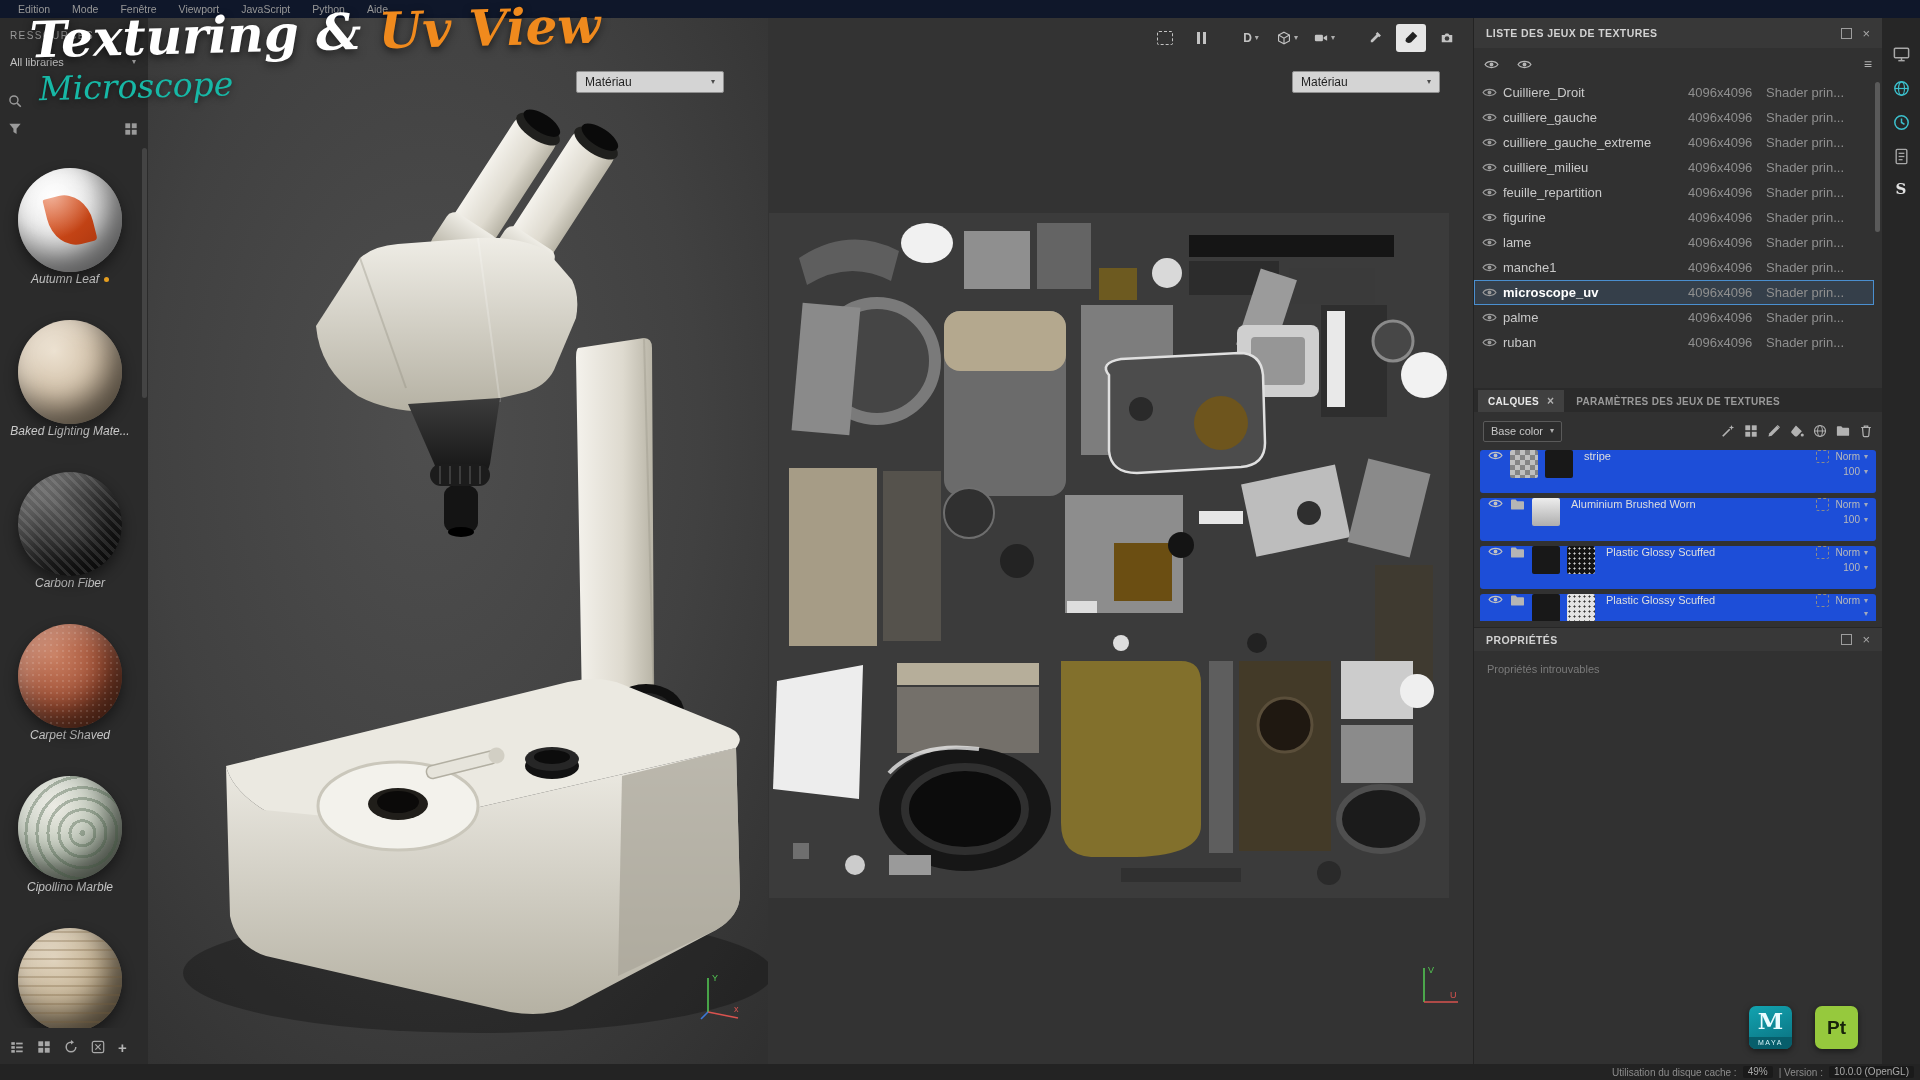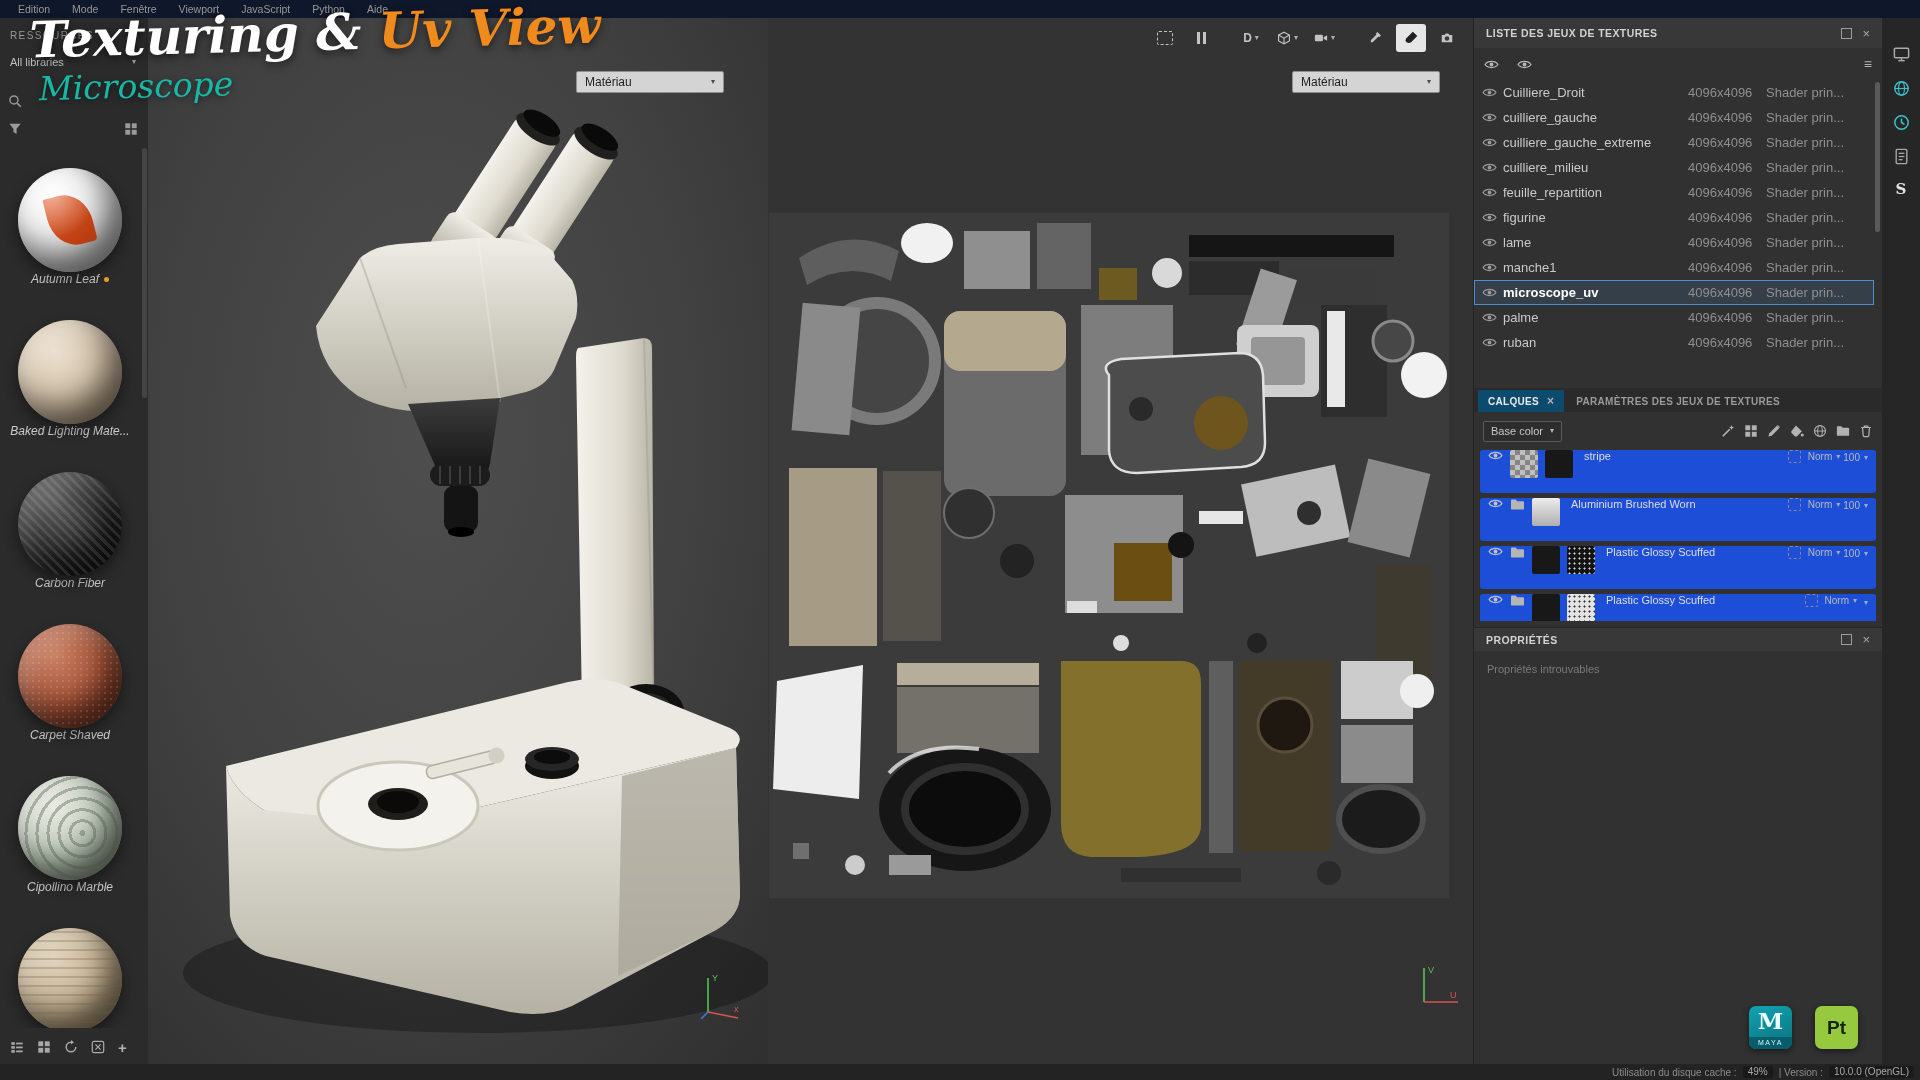--- a/index.html
+++ b/index.html
@@ -110,21 +110,21 @@
   .ts-size{width:72px;color:#8f8f8f;}
   .ts-shader{width:86px;color:#8f8f8f;white-space:nowrap;overflow:hidden;}
   .ts-row.selected{background:rgba(70,125,190,.18);outline:1px solid var(--accent,#4a8fd0);outline-offset:-1px;}
   .ts-row.selected .ts-name{color:#fff;font-weight:bold;}
   .ts-scroll{position:absolute;right:2px;top:64px;width:5px;height:150px;background:#5a5a5a;border-radius:3px;}
 
   .tabs-row{position:absolute;top:370px;left:0;right:0;height:24px;background:#2a2a2a;display:flex;
             align-items:flex-end;padding-left:4px;gap:2px;}
   .tab{height:22px;display:flex;align-items:center;padding:0 10px;font-size:10px;font-weight:bold;
        color:#9a9a9a;letter-spacing:.3px;white-space:nowrap;}
-  .tab.active{background:#0c4a6e;color:#e8e8e8;}
+  .tab.active{background:#404040;color:#e8e8e8;}
   .tab-x{margin-left:8px;color:#b0b0b0;font-size:12px;}
 
   .layers-toolbar{position:absolute;top:400px;left:0;right:0;height:26px;display:flex;align-items:center;
                   padding:0 9px;box-sizing:border-box;}
   .chan-select{height:19px;background:#2d2d2d;border:1px solid #5a5a5a;border-radius:2px;color:#c8c8c8;
                font-size:11px;display:flex;align-items:center;gap:7px;padding:0 7px;}
   .lt-icons{margin-left:auto;display:flex;gap:9px;color:#b2b2b2;align-items:center;}
 
   .layers-list{position:absolute;top:432px;left:0;right:0;height:171px;overflow:hidden;padding:0 6px;box-sizing:border-box;}
   .layer-row{height:43px;margin-bottom:5px;background:#1d4ed8;border-radius:3px;display:flex;align-items:flex-start;
@@ -136,21 +136,21 @@
      background-image:linear-gradient(45deg,#858585 25%,transparent 25%,transparent 75%,#858585 75%),
                       linear-gradient(45deg,#858585 25%,transparent 25%,transparent 75%,#858585 75%);
      background-size:10px 10px;background-position:0 0,5px 5px;}
   .k-stripe .t-checker{display:inline-block;}
   .t-main{background:#181818;}
   .k-alu .t-main{background:linear-gradient(180deg,#ededed,#aeaeae);}
   .t-extra{display:none;background-color:#141414;background-image:radial-gradient(#cfcfcf .8px,transparent 1.3px);background-size:5px 5px;}
   .k-plastic .t-extra{display:inline-block;}
   .k-plastic2 .t-extra{display:inline-block;background-color:#e3e3e3;background-image:radial-gradient(#333 .8px,transparent 1.3px);}
   .l-name{flex:1;font-size:11px;color:#dedede;margin-left:4px;white-space:nowrap;overflow:hidden;}
-  .l-right{display:flex;flex-direction:row;align-items:flex-end;gap:3px;}
+  .l-right{display:flex;flex-direction:column;align-items:flex-end;gap:3px;}
   .l-line{display:flex;align-items:center;gap:4px;font-size:10px;color:#bababa;}
   .mask-box{width:11px;height:11px;border:1px dashed #8b8b8b;border-radius:2px;margin-right:3px;}
 
   .props-empty{position:absolute;top:645px;left:13px;font-size:11px;color:#7a7a7a;}
 
   
   .right-strip{position:absolute;left:1882px;top:18px;width:38px;height:1046px;background:#262626;
                display:flex;flex-direction:column;align-items:center;padding-top:28px;gap:17px;box-sizing:border-box;}
   .strip-teal{color:#3cc0cd;}
   .strip-gray{color:#a8a8a8;}

